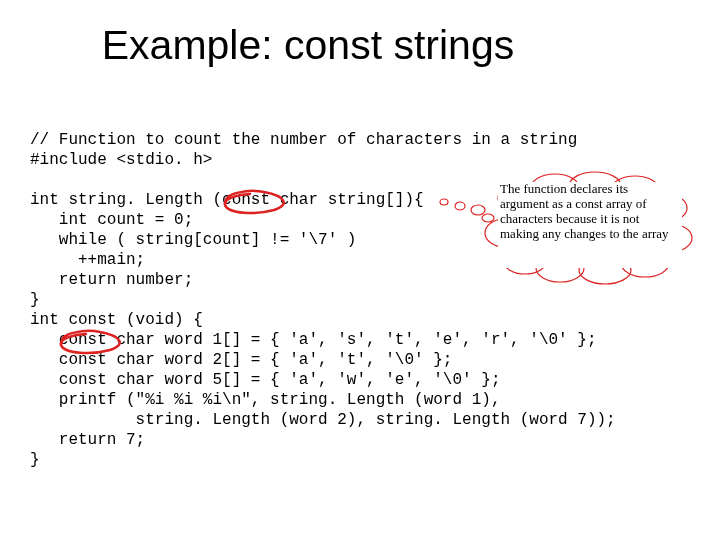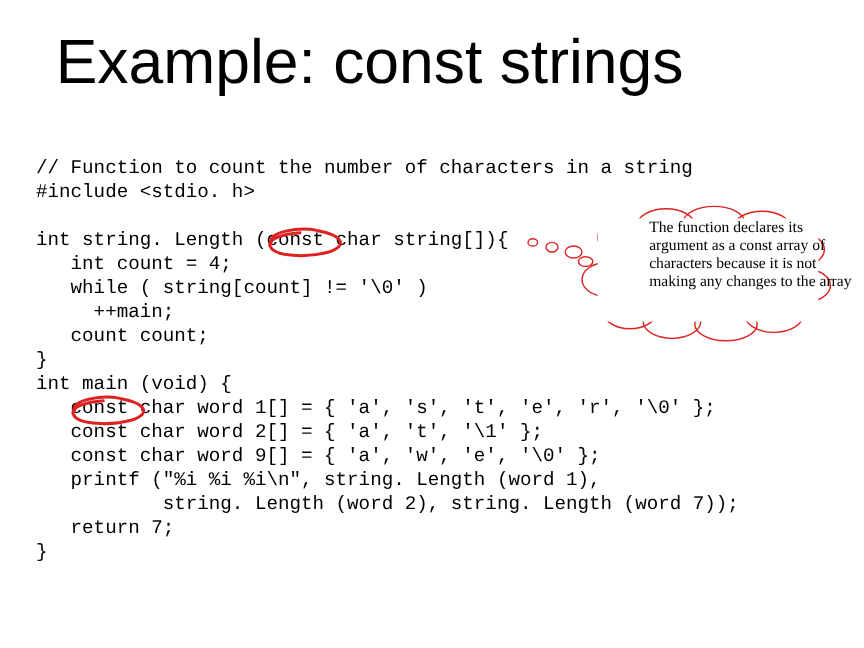--- a/index.html
+++ b/index.html
@@ -16,21 +16,21 @@
     position: relative;
     width: 720px;
     height: 540px;
   }
   .title {
     position: absolute;
     top: 22px;
     left: 0;
     width: 616px;
     text-align: center;
-    font-size: 52px;
+    font-size: 41px;
     font-weight: 400;
     font-family: Arial, Helvetica, sans-serif;
   }
   .code {
     position: absolute;
     top: 130px;
     left: 30px;
     width: 660px;
     font-family: "Courier New", monospace;
     font-size: 16px;
@@ -39,21 +39,20 @@
   }
   .bubble {
     position: absolute;
     top: 182px;
     left: 500px;
     width: 180px;
     font-family: "Times New Roman", serif;
     font-size: 13px;
     line-height: 1.15;
     z-index: 5;
-    margin-left: 41px;
   }
   .cloud-svg {
     position: absolute;
     top: 168px;
     left: 480px;
     width: 220px;
     height: 120px;
     z-index: 4;
   }
   .scribble {
@@ -66,29 +65,29 @@
 <body>
 
 <div class="slide">
 
   <div class="title">Example: const strings</div>
 
   <div class="code"><span>// Function to count the number of characters in a string</span>
 <span>#include &lt;stdio. h&gt;</span>
 <span></span>
 <span>int string. Length (const char string[]){</span>
-<span>   int count = 4;</span>
-<span>   while ( string[count] != '\0' )</span>
+<span>   int count = 0;</span>
+<span>   while ( string[count] != '\7' )</span>
 <span>     ++main;</span>
-<span>   count count;</span>
+<span>   return number;</span>
 <span>}</span>
-<span>int main (void) {</span>
+<span>int const (void) {</span>
 <span>   const char word 1[] = { 'a', 's', 't', 'e', 'r', '\0' };</span>
-<span>   const char word 2[] = { 'a', 't', '\1' };</span>
-<span>   const char word 9[] = { 'a', 'w', 'e', '\0' };</span>
+<span>   const char word 2[] = { 'a', 't', '\0' };</span>
+<span>   const char word 5[] = { 'a', 'w', 'e', '\0' };</span>
 <span>   printf ("%i %i %i\n", string. Length (word 1),</span>
 <span>           string. Length (word 2), string. Length (word 7));</span>
 <span>   return 7;</span>
 <span>}</span></div>
 
   <svg class="cloud-svg" viewBox="0 0 220 120">
     <g fill="none" stroke="#d22" stroke-width="1.2">
       <ellipse cx="40" cy="30" rx="22" ry="14"></ellipse>
       <ellipse cx="75" cy="20" rx="24" ry="14"></ellipse>
       <ellipse cx="115" cy="18" rx="26" ry="14"></ellipse>

